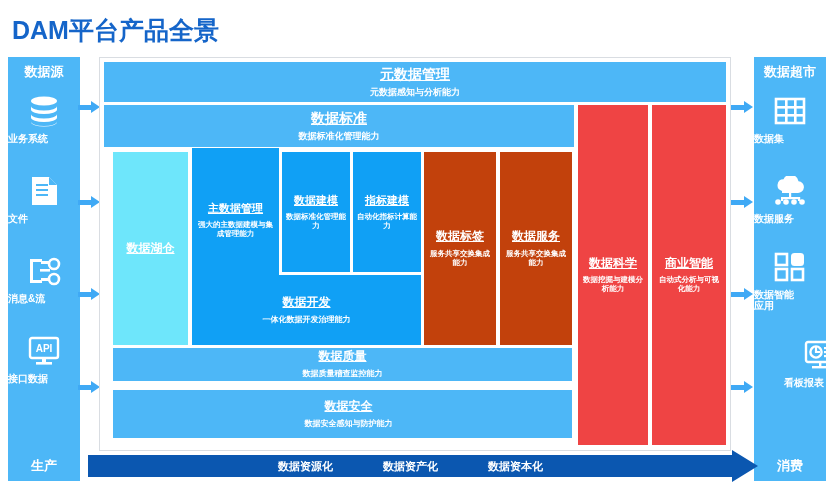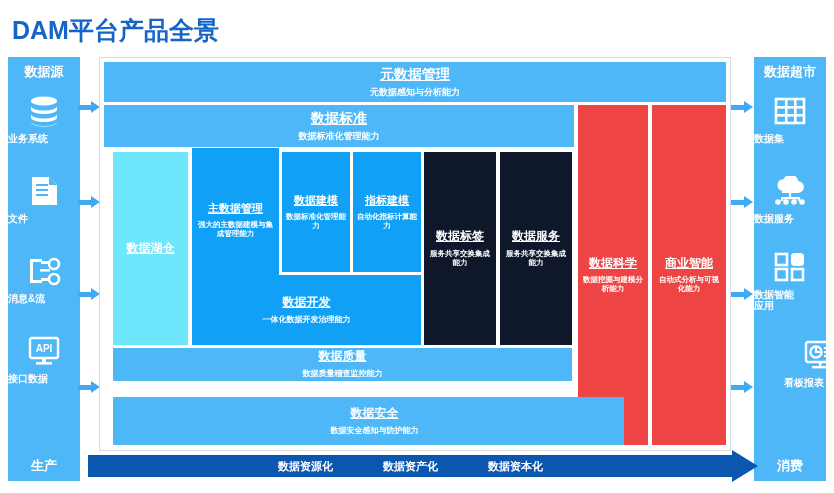--- a/index.html
+++ b/index.html
@@ -73,21 +73,21 @@
     position:absolute;box-sizing:border-box;
     display:flex;flex-direction:column;align-items:center;justify-content:center;
     color:#ffffff;text-align:center;padding:2px 4px;
   }
   .card .t{font-weight:bold;line-height:1.15;text-decoration:underline;}
   .card .s{font-weight:bold;line-height:1.2;margin-top:5px;}
 
   .c-light{background:#4db7f7;}
   .c-cyan{background:#6ee6fb;}
   .c-blue{background:#10a0f5;}
-  .c-mid{background:#0f172a;}
+  .c-mid{background:#c2410c;}
   .c-navy{background:#ef4444;}
 
   .t-lg{font-size:14px;} .s-lg{font-size:9px;}
   .t-md{font-size:12px;} .s-md{font-size:8px;}
   .t-sm{font-size:11px;} .s-sm{font-size:7.5px;}
 
   
   .flowbar{position:absolute;left:88px;top:455px;width:670px;height:22px;}
   .flow-shaft{position:absolute;left:0;top:0;width:645px;height:22px;background:#0b57b0;}
   .flow-head{
@@ -317,21 +317,21 @@
     </div>
     <div class="card c-navy" style="left:552px;top:47px;width:74px;height:340px;">
       <div class="t t-md">商业智能</div>
       <div class="s s-sm">自动式分析与可视化能力</div>
     </div>
 
     <div class="card c-light" style="left:13px;top:290px;width:459px;height:33px;">
       <div class="t t-md">数据质量</div>
       <div class="s s-md">数据质量稽查监控能力</div>
     </div>
-    <div class="card c-light" style="left:13px;top:339px;width:511px;height:48px;padding-left:16px;">
+    <div class="card c-light" style="left:13px;top:332px;width:459px;height:48px;padding-left:16px;">
       <div class="t t-md">数据安全</div>
       <div class="s s-md">数据安全感知与防护能力</div>
     </div>
   </div>
 
   <div class="flowbar">
     <div class="flow-shaft"></div>
     <div class="flow-head"></div>
     <div class="flow-labels">
       <span>数据资源化</span>

